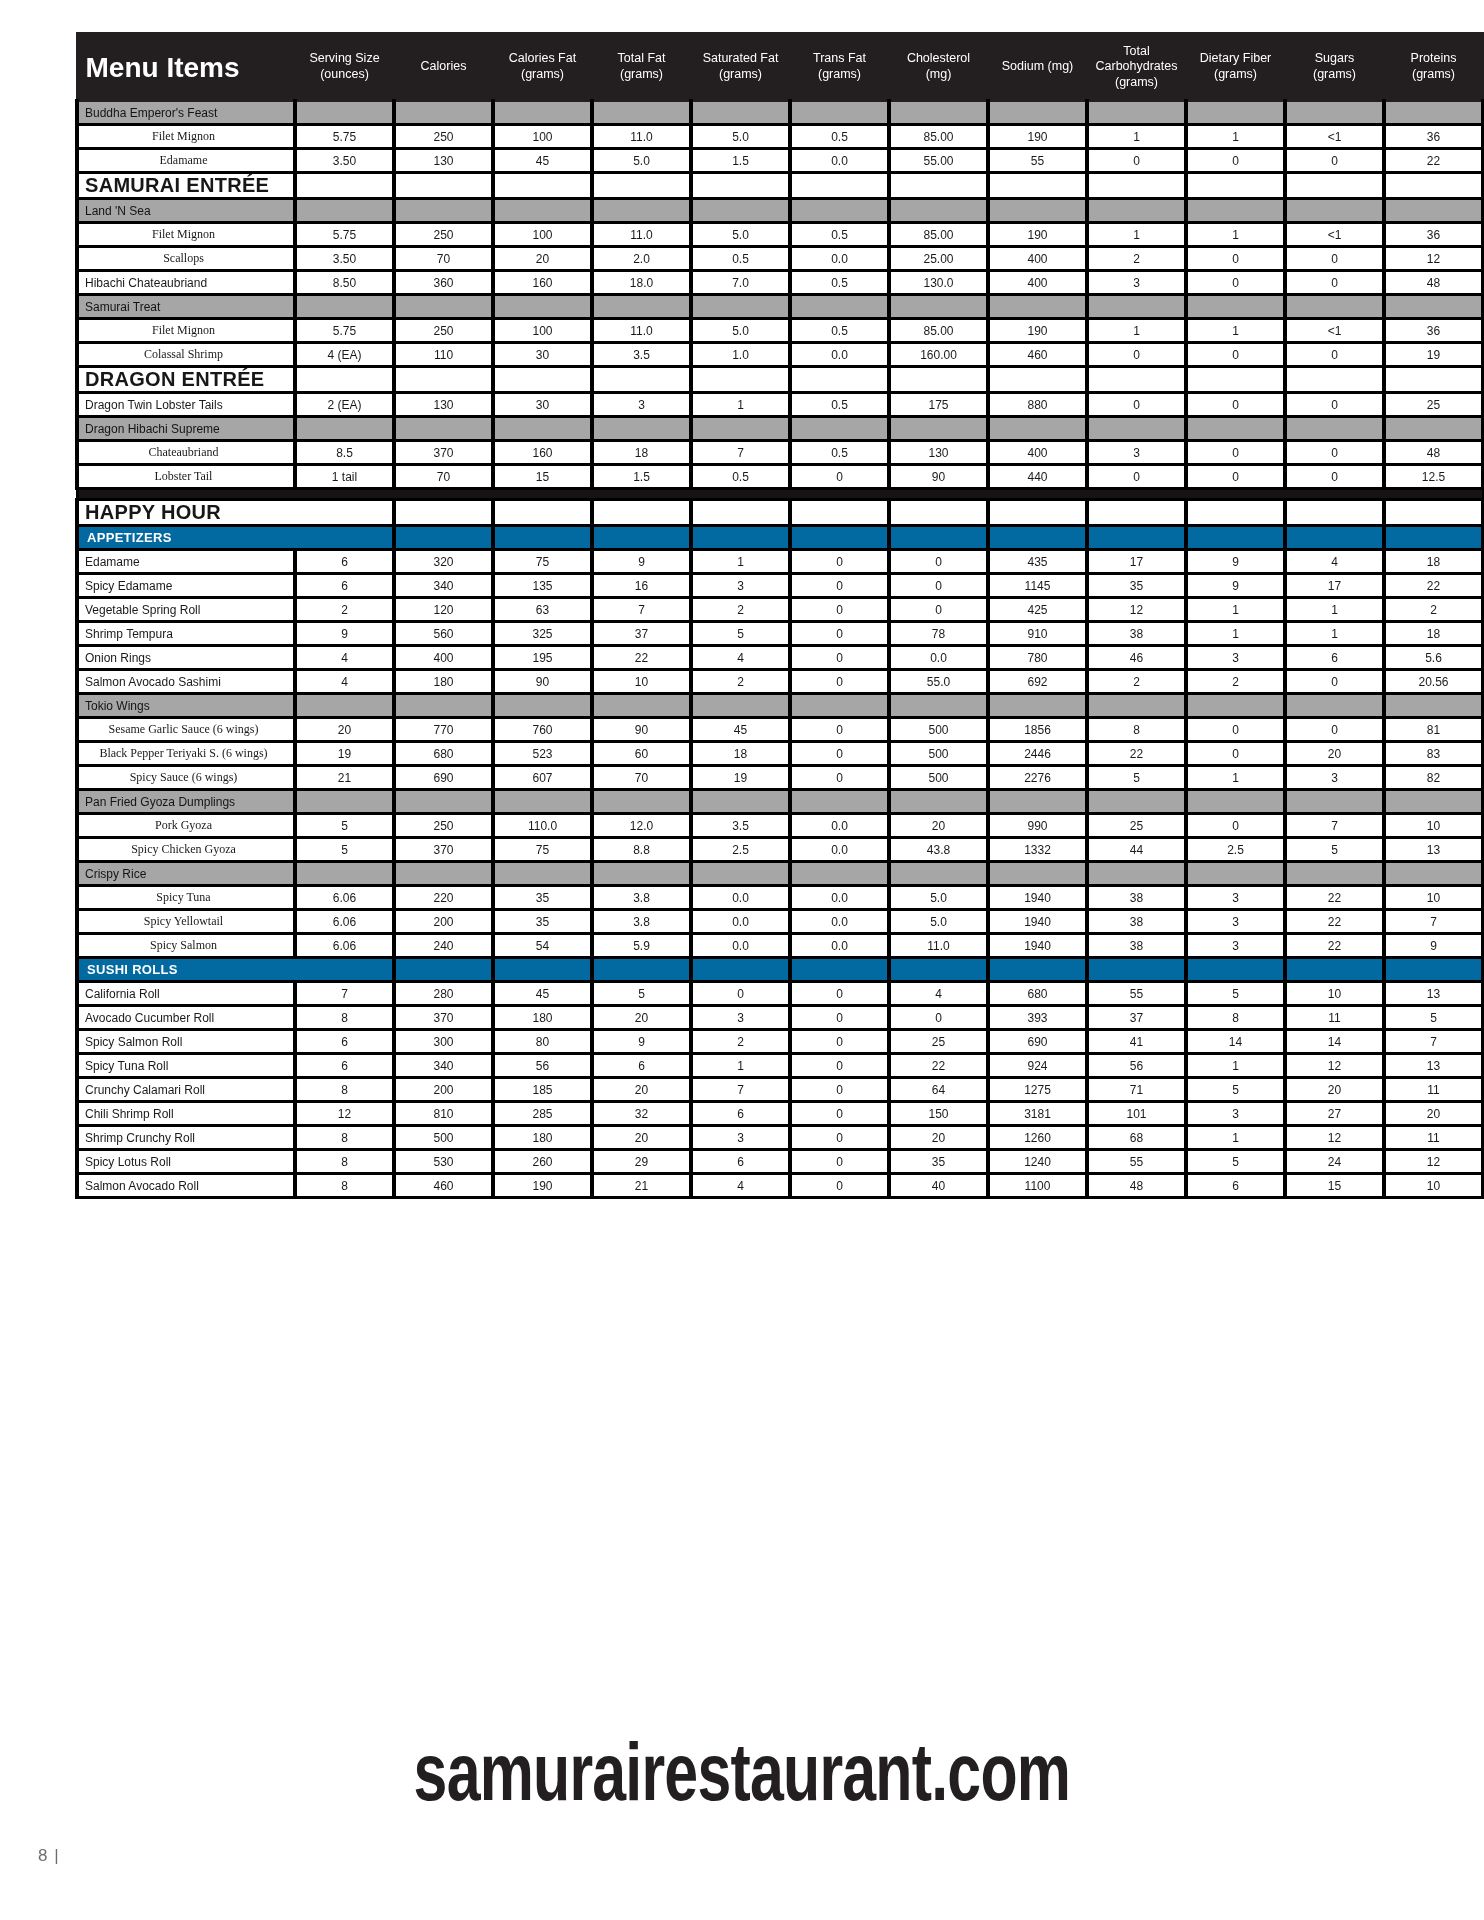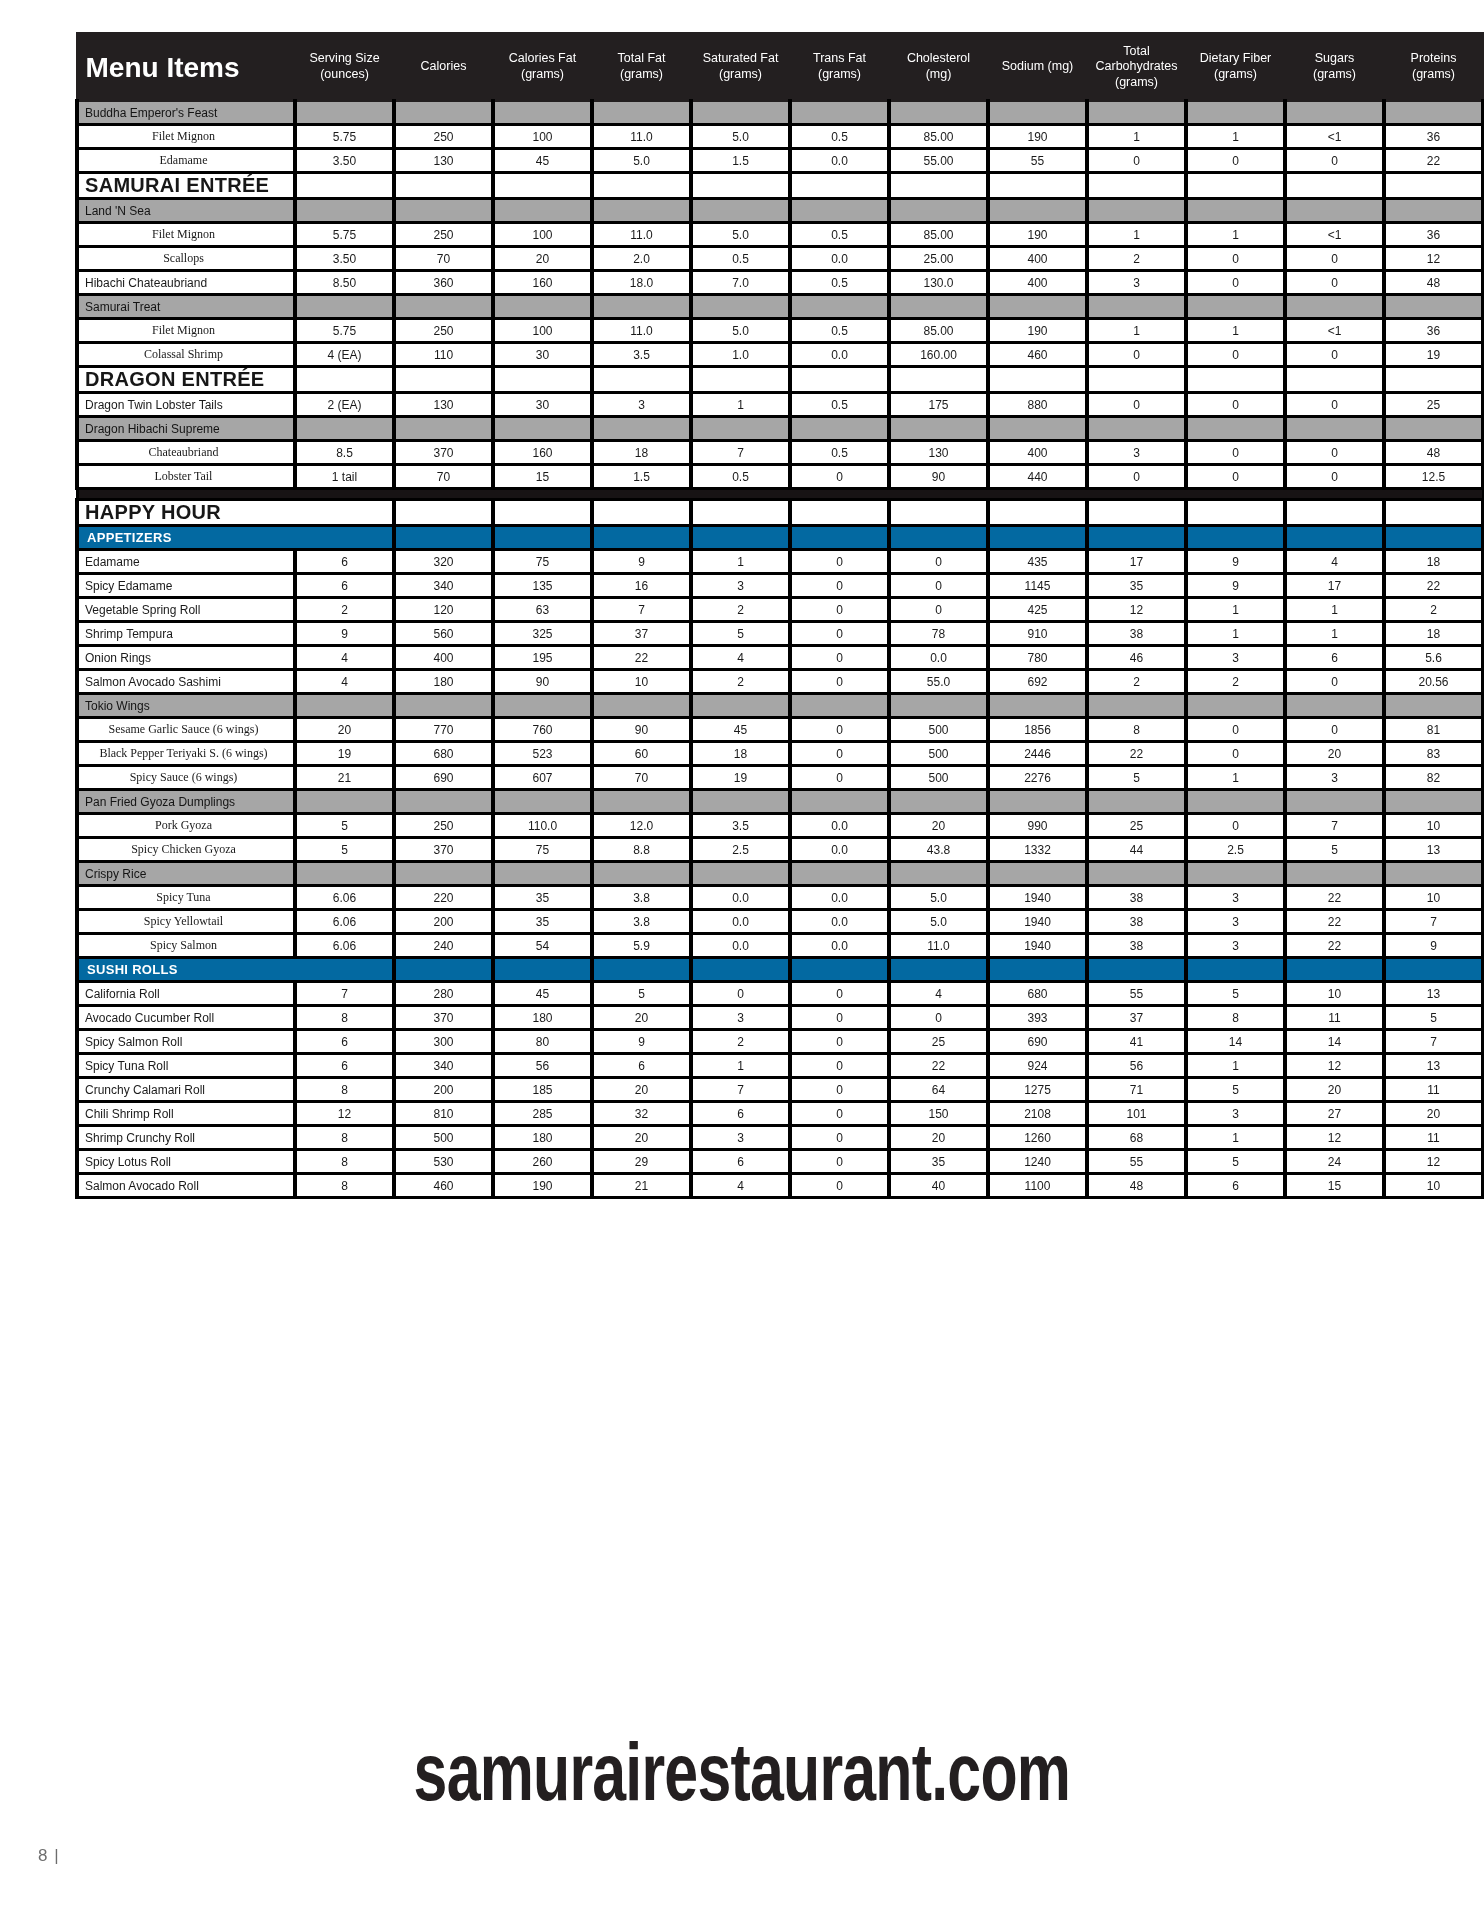--- a/index.html
+++ b/index.html
@@ -775,21 +775,21 @@
         </tr>
         <tr class="row-item">
           <td class="label">Chili Shrimp Roll</td>
           <td>12</td>
           <td>810</td>
           <td>285</td>
           <td>32</td>
           <td>6</td>
           <td>0</td>
           <td>150</td>
-          <td>2108</td>
+          <td>3181</td>
           <td>101</td>
           <td>3</td>
           <td>27</td>
           <td>20</td>
         </tr>
         <tr class="row-item">
           <td class="label">Shrimp Crunchy Roll</td>
           <td>8</td>
           <td>500</td>
           <td>180</td>

